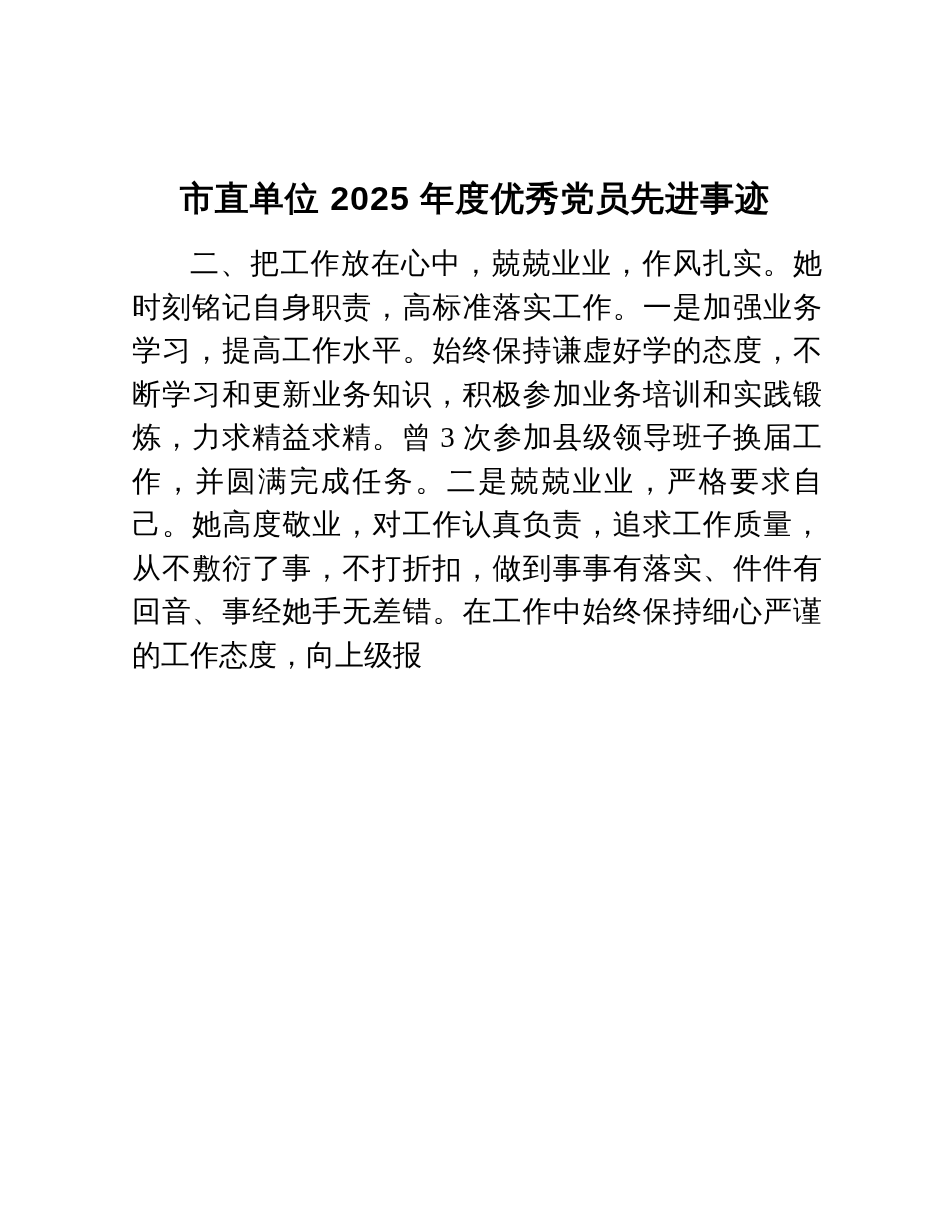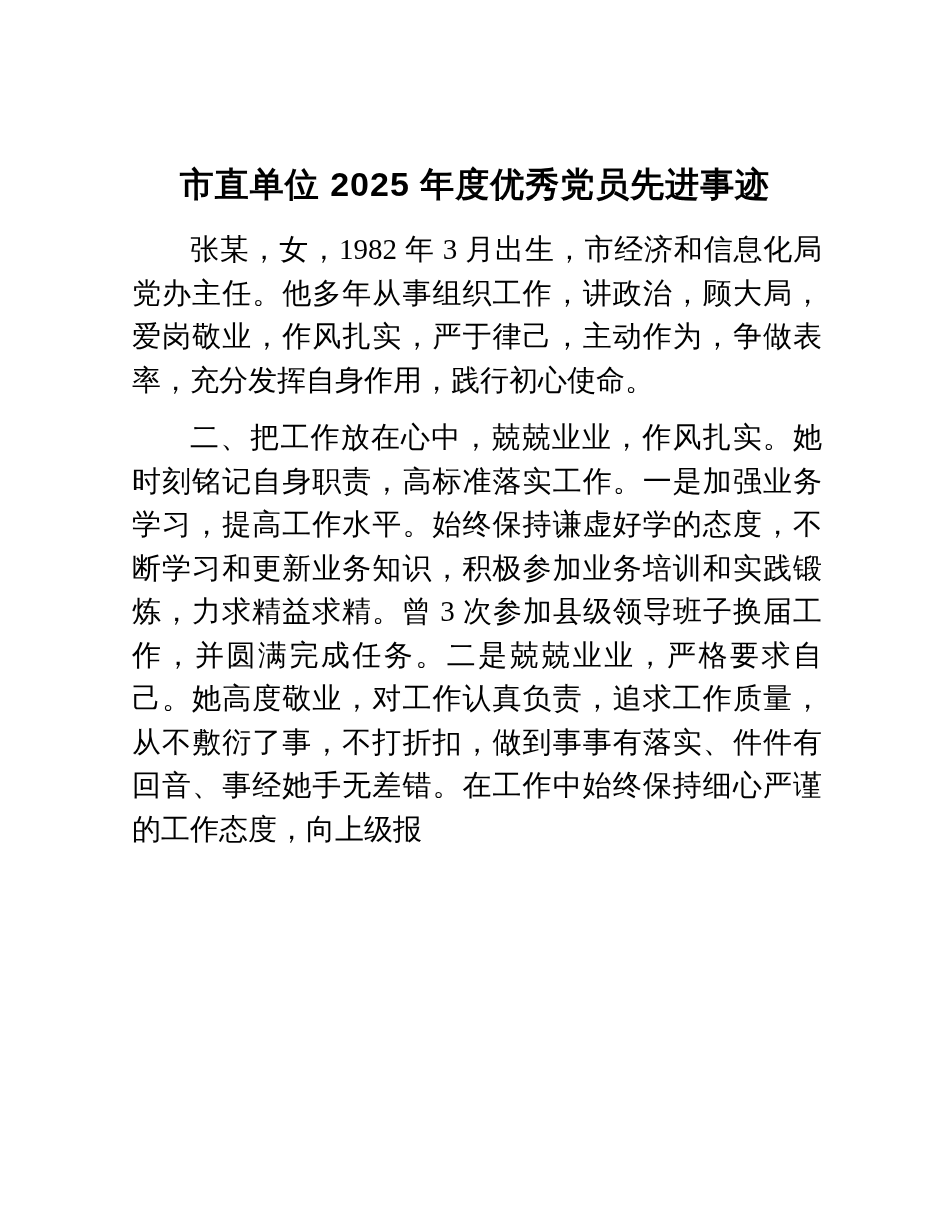--- a/index.html
+++ b/index.html
@@ -11,21 +11,21 @@
     position: relative;
     width: 950px;
     height: 1230px;
     background: #ffffff;
     box-sizing: border-box;
     padding-top: 164px;
     overflow: hidden;
     color: #000000;
   }
   .doc-title {
-    margin: 0;
+    margin: 14px;
     padding: 0 40px;
     text-align: center;
     font-family: "Liberation Sans", "DejaVu Sans", sans-serif;
     font-weight: 700;
     font-size: 34px;
     line-height: 41px;
     letter-spacing: 1px;
     color: #000000;
   }
   .doc-body {
@@ -46,16 +46,15 @@
   .para:last-child {
     margin-bottom: 0;
   }
 </style>
 </head>
 <body>
 
 <div class="page">
   <h1 class="doc-title">市直单位 2025 年度优秀党员先进事迹</h1>
   <div class="doc-body">
-    <p class="para">张某，女，1982 年 3 月出生，市经济和信息化局党办主任。他多年从事组织工作，讲政治，顾大局，爱岗敬业，作风扎实，严于律己，主动作为，争做表率，充分发挥自身作用，践行初心使命。</p>
     <p class="para">二、把工作放在心中，兢兢业业，作风扎实。她时刻铭记自身职责，高标准落实工作。一是加强业务学习，提高工作水平。始终保持谦虚好学的态度，不断学习和更新业务知识，积极参加业务培训和实践锻炼，力求精益求精。曾 3 次参加县级领导班子换届工作，并圆满完成任务。二是兢兢业业，严格要求自己。她高度敬业，对工作认真负责，追求工作质量，从不敷衍了事，不打折扣，做到事事有落实、件件有回音、事经她手无差错。在工作中始终保持细心严谨的工作态度，向上级报</p>
   </div>
 </div>
 
 </body></html>

